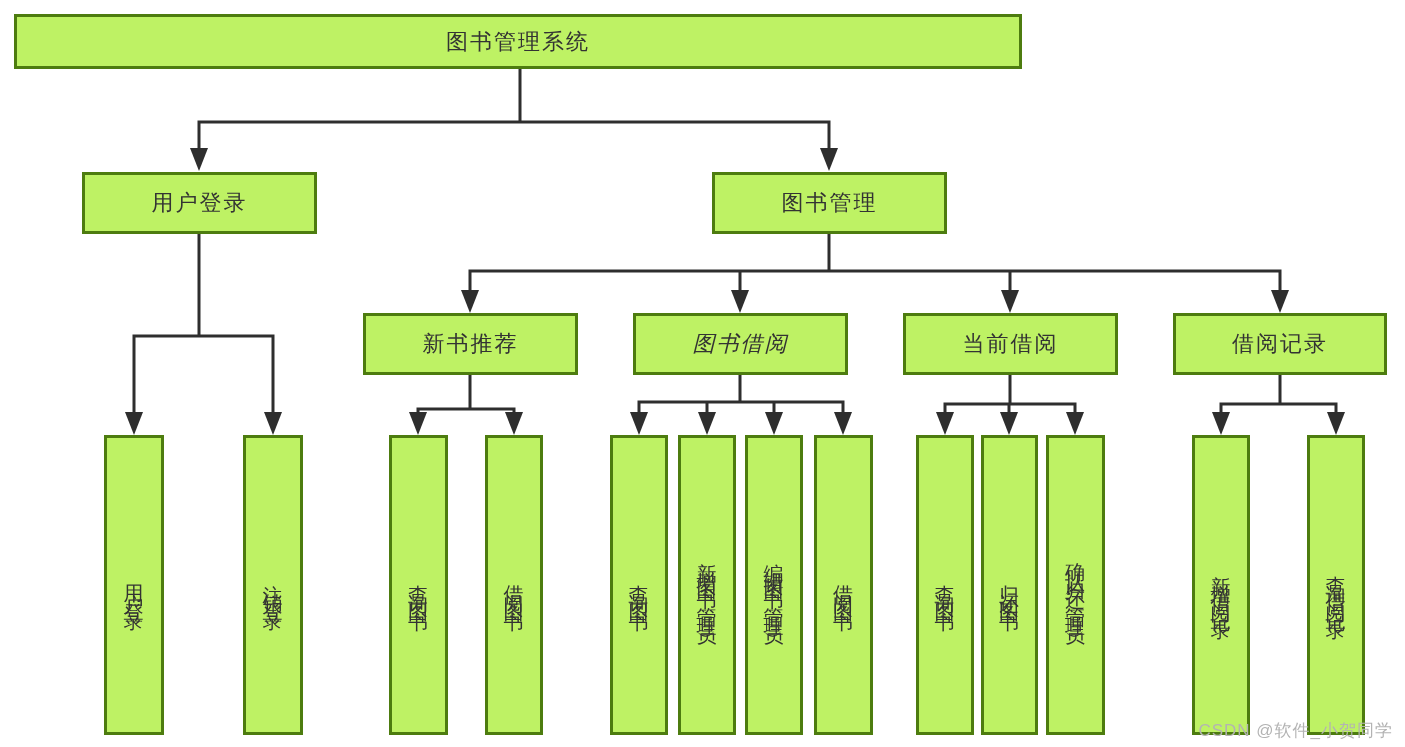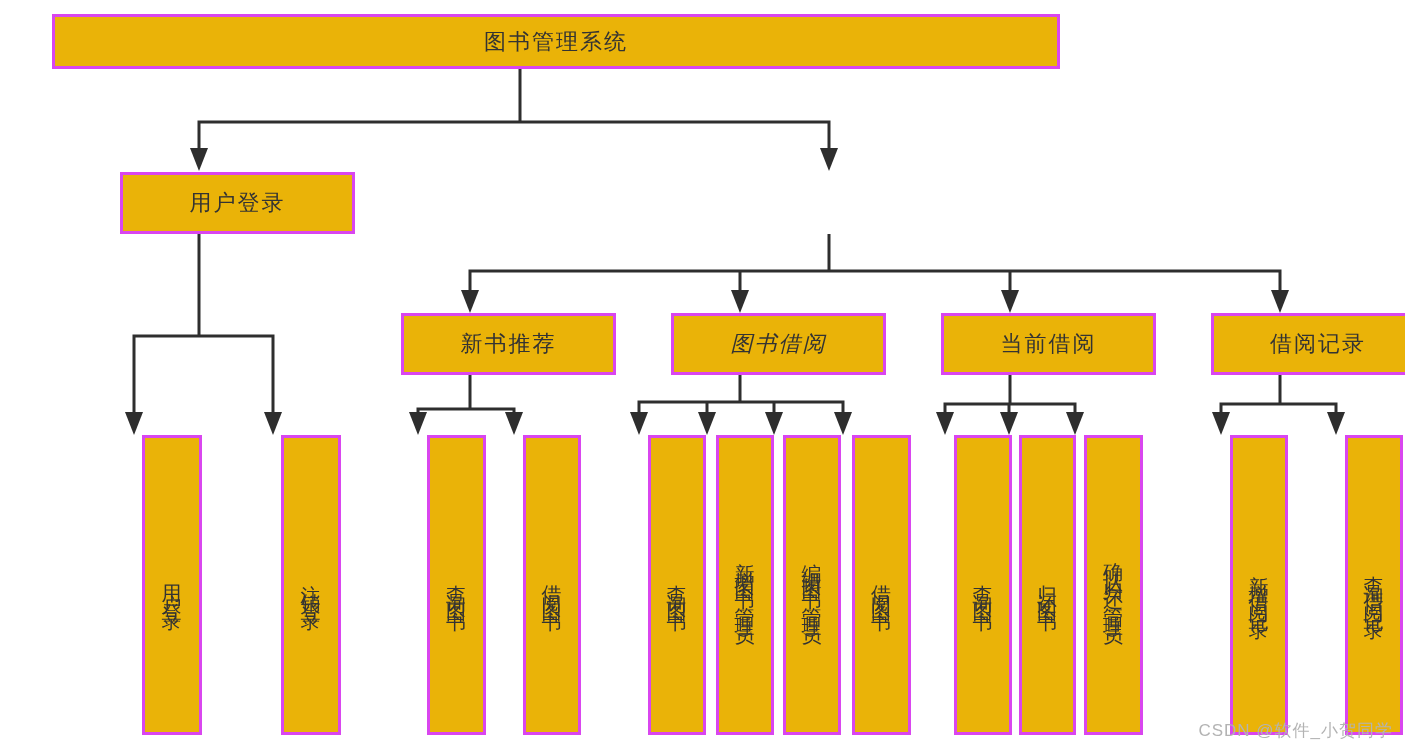--- a/index.html
+++ b/index.html
@@ -2,26 +2,25 @@
 <html><head>
 <meta charset="utf-8">
 <style>
   html,body{margin:0;padding:0;background:#ffffff;}
   .canvas{
     position:relative;width:1405px;height:747px;background:#ffffff;
     font-family:"Liberation Sans",sans-serif;overflow:hidden;
   }
   .wires{position:absolute;left:0;top:0;width:1405px;height:747px;}
   .node{
-    position:absolute;box-sizing:border-box;background:#eab308;
-    border:3px solid #d946ef;color:#333333;
+    position:absolute;box-sizing:border-box;background:#bef264;
+    border:3px solid #4d7c0f;color:#333333;
     display:flex;align-items:center;justify-content:center;
     font-size:22px;letter-spacing:2px;line-height:1;
     z-index:2;
-    margin-left:38px;
   }
   .node.leaf{
     font-size:20px;letter-spacing:9px;
     writing-mode:vertical-rl;text-orientation:mixed;
     padding-top:4px;
   }
   .watermark{
     position:absolute;right:12px;bottom:5px;z-index:5;
     font-size:17px;color:#b3b3b3;letter-spacing:1px;
     font-family:"Liberation Sans",sans-serif;
@@ -72,20 +71,21 @@
     <g>
       <path d="M1280 375 V404 M1219.5 404 H1337.5 M1221 404 V429 M1336 404 V429"></path>
       <polygon fill="#2e2e2e" stroke="none" points="1212,412 1230,412 1221,435"></polygon>
       <polygon fill="#2e2e2e" stroke="none" points="1327,412 1345,412 1336,435"></polygon>
     </g>
   </svg>
 
   <div class="node" style="left:14px;top:14px;width:1008px;height:55px;">图书管理系统</div>
 
   <div class="node" style="left:82px;top:172px;width:235px;height:62px;">用户登录</div>
+  <div class="node" style="left:712px;top:172px;width:235px;height:62px;">图书管理</div>
 
   <div class="node" style="left:363px;top:313px;width:215px;height:62px;">新书推荐</div>
   <div class="node" style="left:633px;top:313px;width:215px;height:62px;font-style:italic;">图书借阅</div>
   <div class="node" style="left:903px;top:313px;width:215px;height:62px;">当前借阅</div>
   <div class="node" style="left:1173px;top:313px;width:214px;height:62px;">借阅记录</div>
 
   <div class="node leaf" style="left:104px;top:435px;width:60px;height:300px;">用户登录</div>
   <div class="node leaf" style="left:243px;top:435px;width:60px;height:300px;">注销登录</div>
 
   <div class="node leaf" style="left:389px;top:435px;width:59px;height:300px;">查询图书</div>

